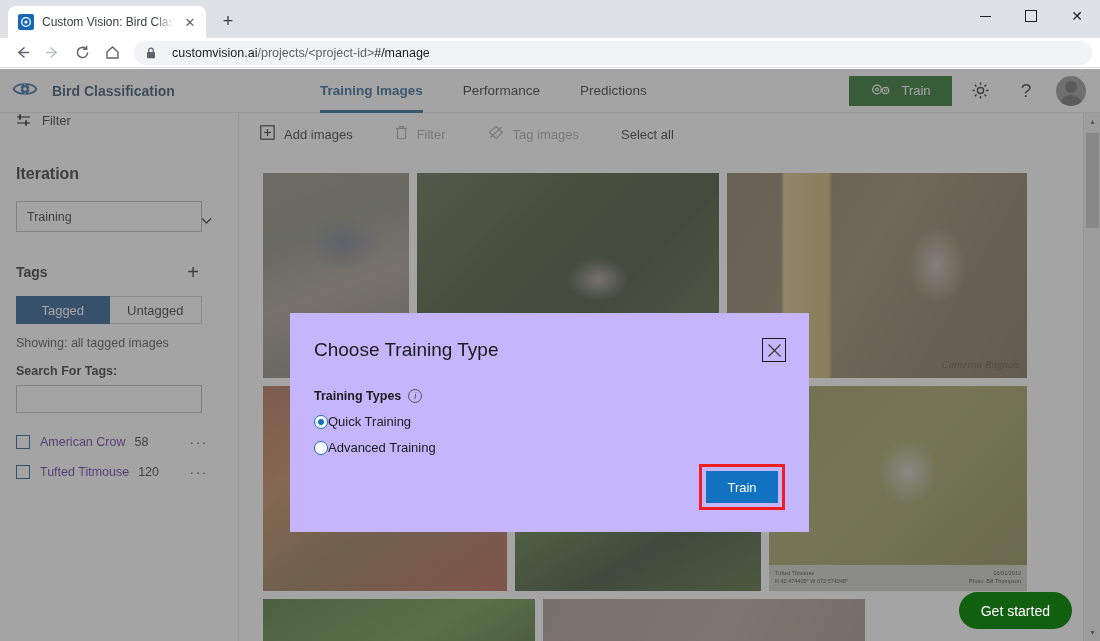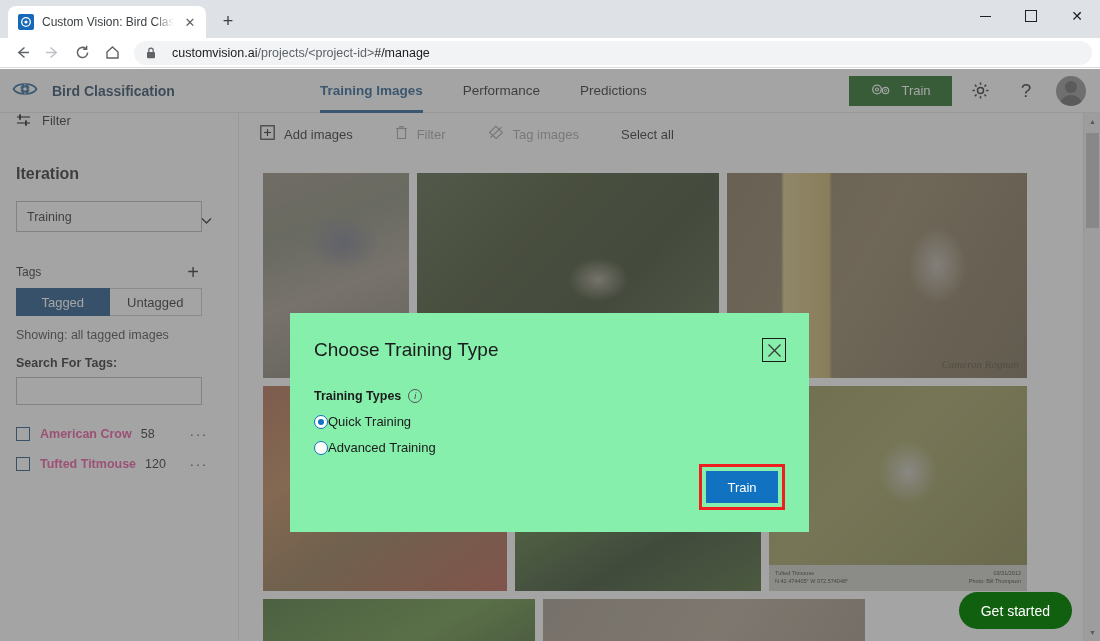--- a/index.html
+++ b/index.html
@@ -131,43 +131,43 @@
   .filter-label { font-size: 13px; color: #1b1b1b; }
   .sb-heading { font-size: 16px; font-weight: bold; color: #1b1b1b; margin-top: 10px; }
   .select-wrap { position: relative; margin-top: 18px; }
   .select-box {
     width: 186px; height: 31px; border: 1px solid #b3b3b3; background: #fff;
     display: flex; align-items: center; padding: 0 10px;
     font-size: 12.5px; color: #1b1b1b;
   }
   .select-caret { position: absolute; right: 10px; top: 10px; color: #1b1b1b; }
   .tags-row { display: flex; align-items: center; justify-content: space-between; width: 186px; margin-top: 30px; }
-  .tags-title { font-size: 12px; font-weight: normal; color: #1b1b1b; }
+  .tags-title { font-size: 14px; font-weight: bold; color: #1b1b1b; }
   .plus-btn { font-size: 20px; color: #1b1b1b; line-height: 1; width: 18px; text-align: center; }
-  .seg { display: flex; width: 186px; margin-top: 6px; }
+  .seg { display: flex; width: 186px; margin-top: 14px; }
   .seg-item {
     flex: 1 1 0; height: 28px; display: flex; align-items: center; justify-content: center;
     font-size: 13px; border: 1px solid #c8c8c8; color: #1b1b1b; background: #fff;
   }
   .seg-item.active { background: #0f4880; color: #fff; border-color: #0f4880; }
   .seg-item + .seg-item { border-left: none; }
   .showing-text { font-size: 12.5px; color: #3d3d3d; margin-top: 12px; }
   .search-label { font-size: 12.5px; font-weight: bold; color: #1b1b1b; margin-top: 14px; }
   .search-input {
     width: 186px; height: 28px; border: 1px solid #b3b3b3; background: #fff;
     margin-top: 7px; font-size: 12.5px; padding: 0 8px; color: #1b1b1b;
     font-family: "Liberation Sans", sans-serif;
   }
   .tag-list { margin-top: 14px; }
   .tag-item { display: flex; align-items: center; height: 30px; width: 192px; }
   .tag-cb {
     width: 14px; height: 14px; border: 1.5px solid #0f4880; background: #fff;
     flex: 0 0 14px; margin-right: 10px;
   }
-  .tag-name { font-size: 12.5px; color: #ec4899; font-weight: bold; }
+  .tag-name { font-size: 12.5px; color: #4c1d95; }
   .tag-count { font-size: 12.5px; color: #1b1b1b; margin-left: 9px; }
   .tag-more { margin-left: auto; font-size: 14px; color: #4a4a4a; letter-spacing: 1.5px; }
 
   
   .content {
     position: absolute; left: 240px; top: 44px; width: 860px; height: 528px;
     background: #fff; overflow: hidden;
   }
   .toolbar { height: 42px; display: flex; align-items: center; padding-left: 20px; gap: 0; }
   .tb-item {
@@ -215,21 +215,21 @@
     font-size: 14px; z-index: 40;
   }
 
   
   .backdrop {
     position: absolute; left: 0; top: 0; width: 1100px; height: 572px;
     background: rgba(90,90,90,0.55); z-index: 30;
   }
   .dialog {
     position: absolute; left: 290px; top: 244px; width: 519px; height: 219px;
-    background: #86efac; z-index: 35;
+    background: #c4b5fd; z-index: 35;
     padding: 26px 24px 0 24px;
   }
   .dlg-title { font-size: 19px; color: #1b1b1b; font-weight: normal; }
   .dlg-close {
     position: absolute; right: 23px; top: 25px; width: 24px; height: 24px;
     border: 1.5px solid #1b1b1b; display: flex; align-items: center; justify-content: center;
     font-size: 15px; color: #444; line-height: 1;
   }
   .dlg-section-label {
     display: flex; align-items: center; gap: 7px;

